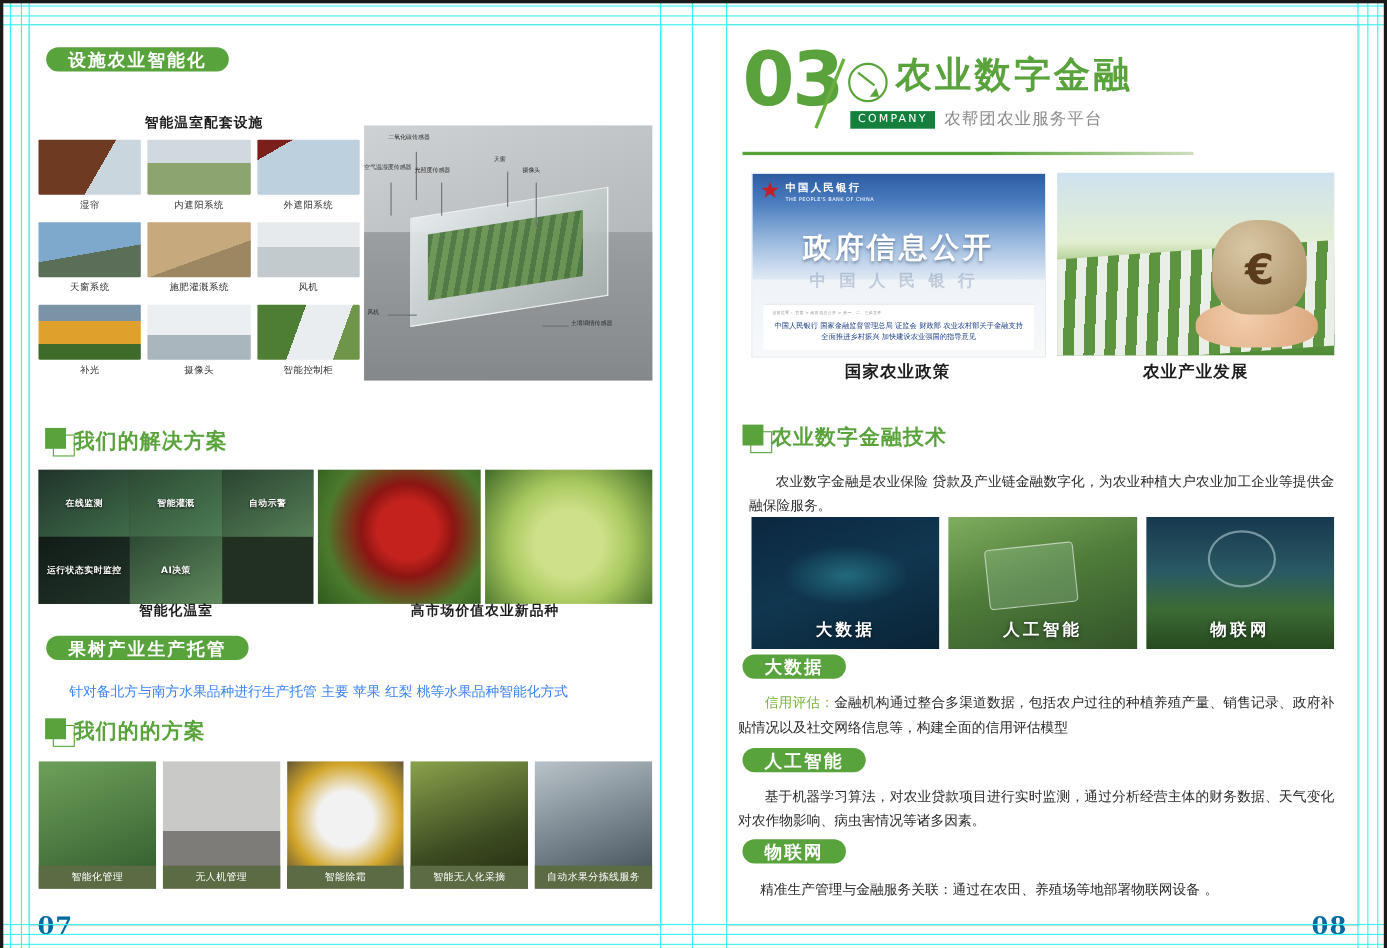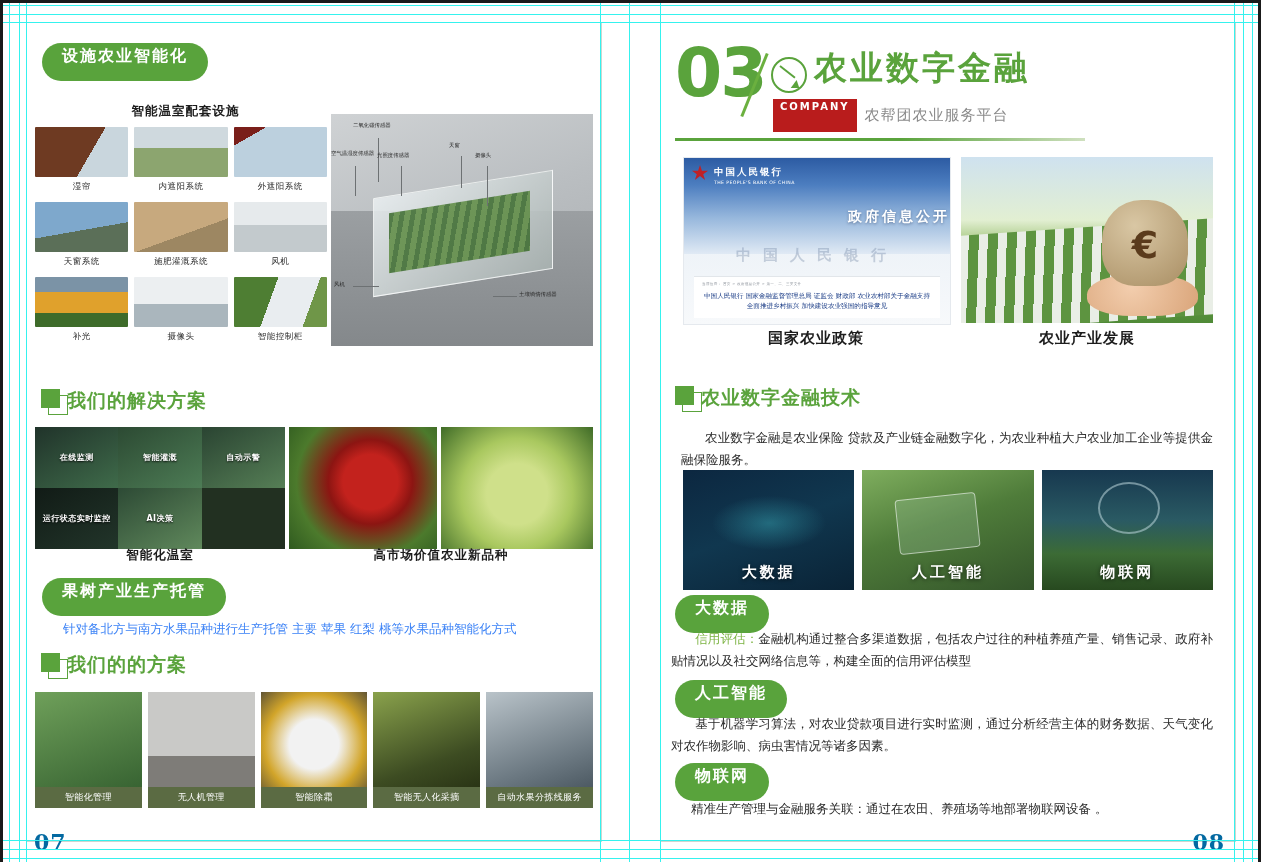--- a/index.html
+++ b/index.html
@@ -19,21 +19,21 @@
   .edge-t{position:absolute;left:0;right:0;top:0;height:3px;background:#1a1a1a;z-index:41;}
 
   
   .page{position:absolute;background:#fff;}
   .page-left{left:26px;top:22px;width:574px;height:818px;border:1px solid #cfd6cf;}
   .page-right{left:660px;top:22px;width:574px;height:818px;border:1px solid #cfd6cf;}
 
   
   .pill{
     display:inline-block;background:#59a33c;color:#fff;border-radius:999px;
-    padding:5px 20px 17px;font-size:16px;font-weight:bold;letter-spacing:2px;
+    padding:5px 20px 1px;font-size:16px;font-weight:bold;letter-spacing:2px;
     line-height:1;white-space:nowrap;font-family:Liberation Serif, serif;
   }
   .sq-head{display:flex;align-items:center;}
   .sq-mark{position:relative;width:26px;height:25px;flex:0 0 auto;}
   .sq-mark::before{content:"";position:absolute;left:0;top:0;width:19px;height:19px;background:#5aa33c;}
   .sq-mark::after{content:"";position:absolute;left:7px;top:6px;width:18px;height:18px;border:1.5px solid #5aa33c;}
   .sq-title{color:#5aa33c;font-size:19px;font-weight:bold;letter-spacing:1px;}
   .body-text{font-size:12.5px;color:#2b2b2b;line-height:1.75;text-align:justify;}
   .caption{text-align:center;font-size:12.5px;color:#1d1d1d;font-weight:bold;letter-spacing:1px;}
   .pageno{font-size:22px;font-weight:bold;color:#0369a1;letter-spacing:1px;font-family:"DejaVu Serif","Liberation Serif",serif;}
@@ -89,35 +89,35 @@
     letter-spacing:-2px;line-height:1;font-family:"DejaVu Sans","Liberation Sans",sans-serif;}
   .r-slash{position:absolute;left:78px;top:8px;width:3px;height:68px;background:#6bb03f;transform:rotate(22deg);}
   .r-circ{position:absolute;left:96px;top:14px;width:32px;height:32px;border:2.5px solid #5aa33c;border-radius:50%;}
   .r-circ::after{content:"";position:absolute;left:7px;top:6px;width:19px;height:2px;background:#5aa33c;
     transform:rotate(38deg);transform-origin:left center;}
   .r-arrow{position:absolute;left:118px;top:38px;width:0;height:0;
     border-left:7px solid #5aa33c;border-top:5px solid transparent;border-bottom:5px solid transparent;
     transform:rotate(36deg);}
   .r-title{position:absolute;left:139px;top:8px;font-size:33px;font-weight:bold;color:#5aa33c;letter-spacing:3px;line-height:1;}
   .r-company{position:absolute;left:98px;top:56px;display:flex;align-items:center;gap:8px;}
-  .r-company .badge{background:#b91c1c;color:#fff;font-size:10px;letter-spacing:2px;padding:2px 7px 20px;font-weight:bold;}
+  .r-company .badge{background:#15803d;color:#fff;font-size:10px;letter-spacing:2px;padding:2px 7px 3px;font-weight:normal;}
   .r-company .sub{color:#8b8b8b;font-size:15px;letter-spacing:1px;}
   .r-rule{position:absolute;left:0;top:95px;width:410px;height:3px;
     background:linear-gradient(90deg,#5aa33c 0%,#5aa33c 55%,#cfe0bf 100%);}
 
   .bank{position:absolute;left:22px;top:134px;width:266px;height:166px;overflow:hidden;
     background:linear-gradient(180deg,#dfe9f4 0%,#eef3f8 55%,#f7f9fb 100%);border:1px solid #e5e9ee;}
   .bank-strip{position:absolute;left:0;top:0;right:0;height:96px;
     background:linear-gradient(180deg,#1d4f9c 0%,#3f74bb 28%,#8fb2da 62%,#dfe9f4 100%);opacity:.92;}
   .bank-logo{position:absolute;left:8px;top:7px;display:flex;align-items:center;gap:6px;z-index:3;}
   .bank-mark{width:16px;height:15px;background:#c02026;
     clip-path:polygon(50% 0,62% 38%,100% 38%,70% 62%,82% 100%,50% 74%,18% 100%,30% 62%,0 38%,38% 38%);}
   .bank-name{color:#fff;font-size:9.5px;font-weight:bold;letter-spacing:2px;line-height:1.15;}
-  .bank-title{position:absolute;left:0;right:0;top:50px;text-align:right;color:#fff;
-    font-size:14px;font-weight:bold;letter-spacing:3px;z-index:3;text-shadow:0 1px 3px rgba(0,20,60,.4);}
+  .bank-title{position:absolute;left:0;right:0;top:50px;text-align:center;color:#fff;
+    font-size:26px;font-weight:bold;letter-spacing:3px;z-index:3;text-shadow:0 1px 3px rgba(0,20,60,.4);}
   .bank-wm{position:absolute;left:0;right:0;top:88px;text-align:center;color:rgba(110,130,160,.35);
     font-size:15px;letter-spacing:12px;font-weight:bold;z-index:2;}
   .bank-card{position:absolute;left:10px;right:10px;top:118px;bottom:6px;background:#fff;
     border-top:1px solid #e2e6ea;padding:5px 8px;box-sizing:border-box;z-index:3;}
   .bank-crumb{font-size:3.6px;color:#8a9099;letter-spacing:.3px;margin-bottom:5px;}
   .bank-policy{color:#1a3c86;font-size:6.6px;font-weight:normal;line-height:1.55;text-align:center;}
 
   .field{position:absolute;left:300px;top:134px;width:252px;height:166px;overflow:hidden;
     background:linear-gradient(180deg,#cfe2ef 0%,#e2efd2 38%,#7fae4e 60%,#4f8a37 100%);}
   .field-rows{position:absolute;left:-12%;top:42%;width:124%;height:58%;

